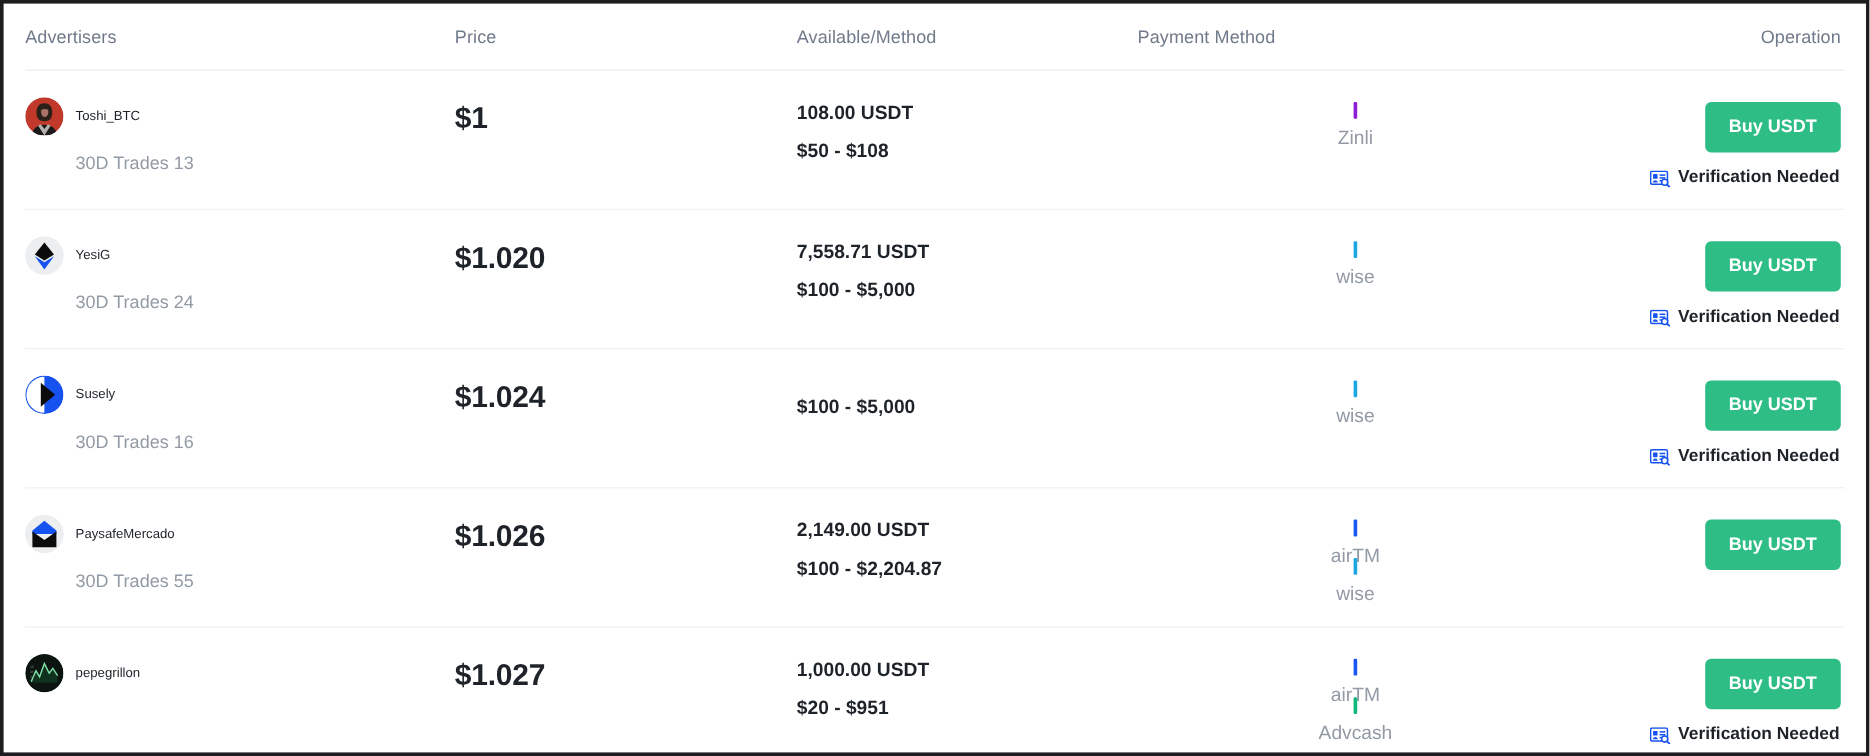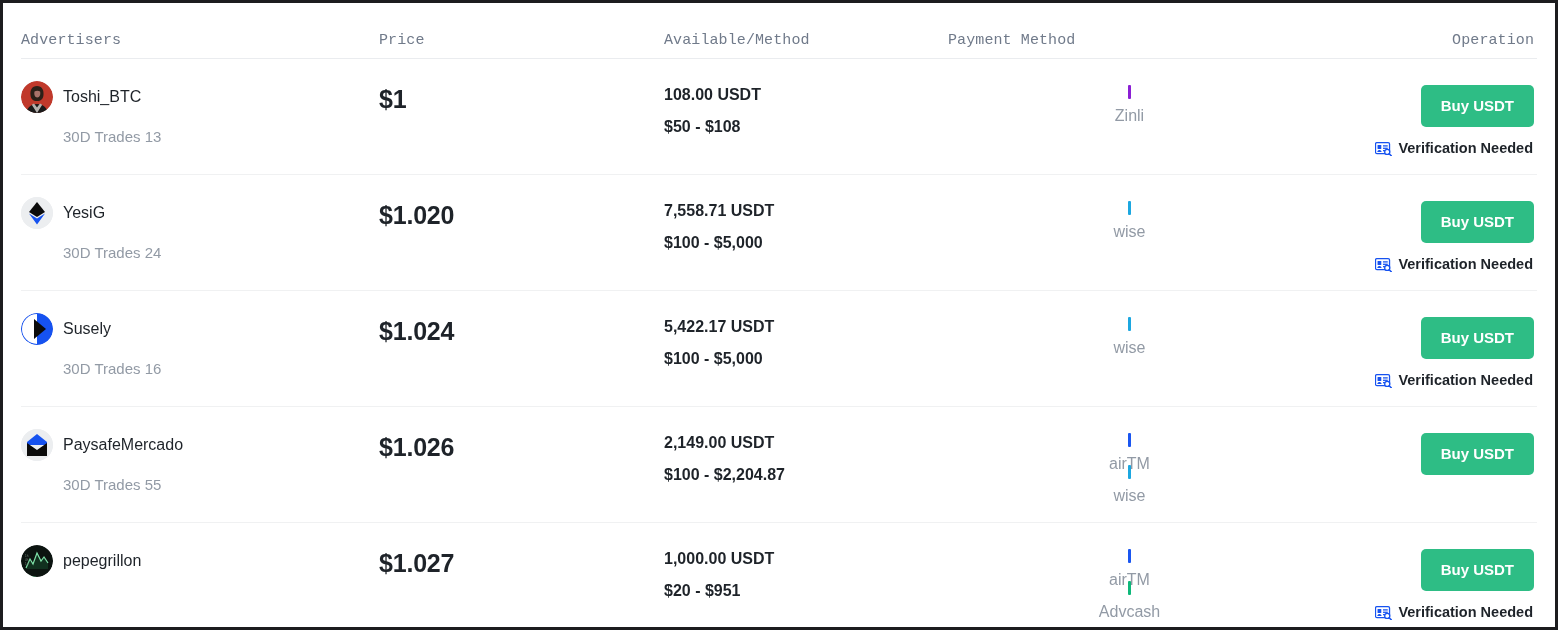--- a/index.html
+++ b/index.html
@@ -30,23 +30,22 @@
     padding: 0 18px;
     box-sizing: border-box;
   }
 
   
   .thead {
     display: flex;
     align-items: flex-start;
     height: 56px;
     border-bottom: 1px solid #eaecef;
-    padding-top: 29px;
+    padding-top: 20px;
     box-sizing: border-box;
-    font-family: Liberation Mono, monospace;
   }
   .th {
     font-size: 15px;
     color: #707a8a;
     font-weight: 400;
     line-height: 18px;
     letter-spacing: .1px;
   }
   .col-adv    { width: 358px; flex: none; }
   .col-price  { width: 285px; flex: none; }
@@ -77,21 +76,21 @@
     width: 32px;
     height: 32px;
     border-radius: 50%;
     flex: none;
     overflow: hidden;
     position: relative;
     background: #eceef0;
   }
   .avatar svg { display: block; }
   .adv-name {
-    font-size: 16px;
+    font-size: 11px;
     color: #1e2329;
     line-height: 20px;
     white-space: nowrap;
   }
   .adv-sub {
     font-size: 15px;
     color: #929aa5;
     line-height: 18px;
     margin-top: 19px;
     margin-left: 42px;
@@ -298,21 +297,20 @@
                 </svg>
               </span>
               <span class="adv-name">Susely</span>
             </div>
             <div class="adv-sub">30D Trades 16</div>
           </div>
           <div class="col-price">
             <div class="price">$1.024</div>
           </div>
           <div class="col-avail">
-            <div class="avail-line">5,422.17 USDT</div>
             <div class="limit-line">$100 - $5,000</div>
           </div>
           <div class="col-pay">
             <div class="pay-item">
               <span class="pay-bar" style="background: rgb(28, 167, 224);"></span>
               <span class="pay-label">wise</span>
             </div>
           </div>
           <div class="col-op op-cell">
             <button class="buy-btn" style="background: rgb(46, 189, 133);">Buy USDT</button>

